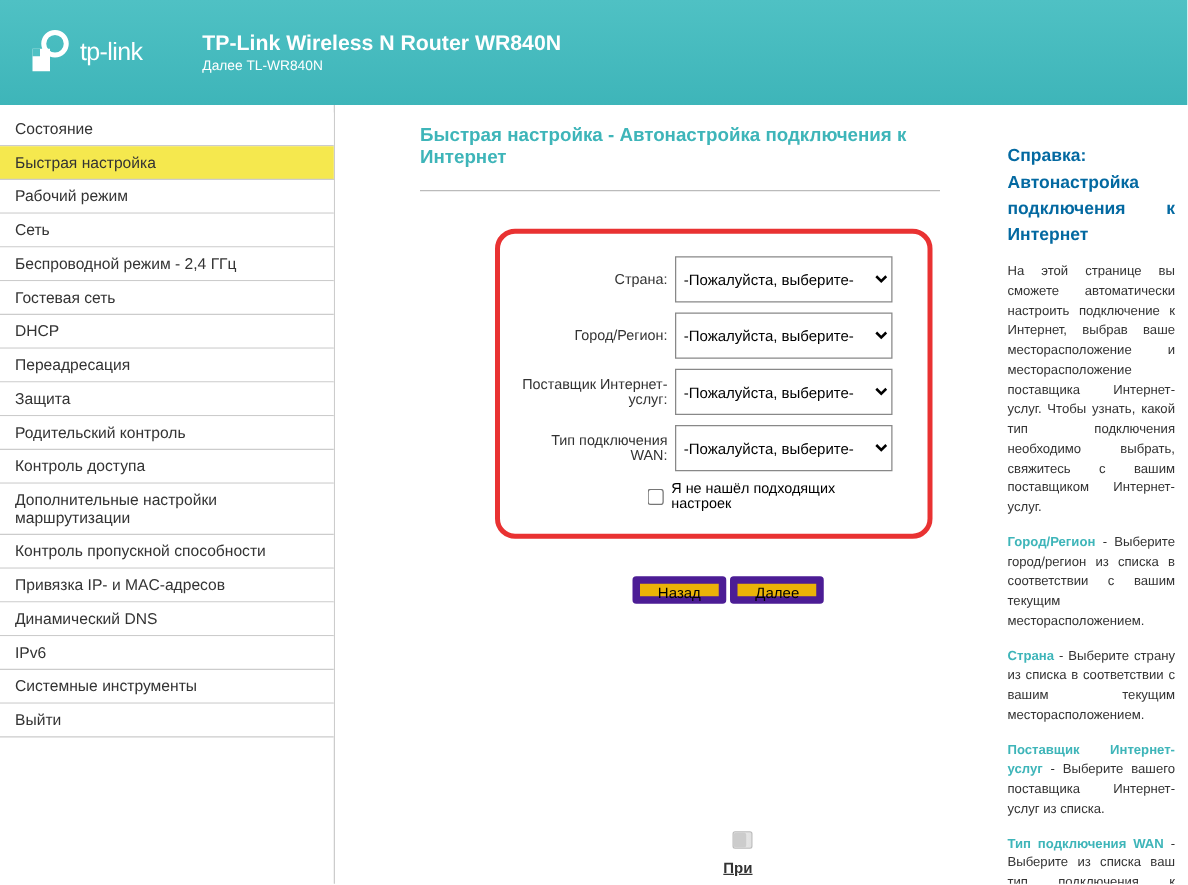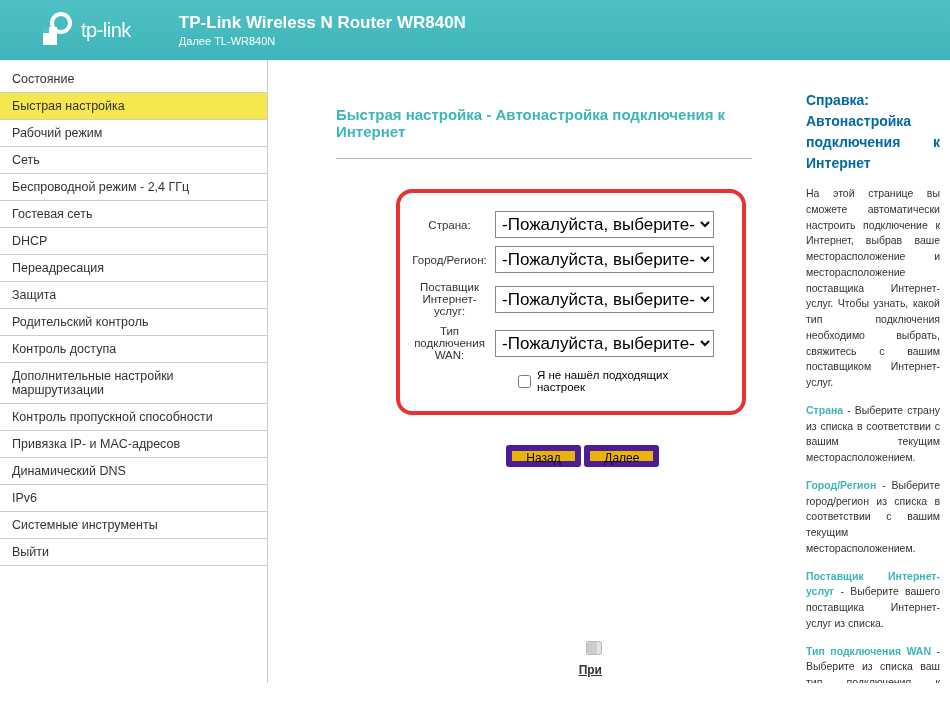--- a/index.html
+++ b/index.html
@@ -1,39 +1,39 @@
 <!DOCTYPE html>
 <html><head>
 <meta charset="utf-8">
 <style>
 * { box-sizing: border-box; margin: 0; padding: 0; }
 body { font-family: Arial, sans-serif; font-size: 12px; background: #fff; width: 950px; height: 708px; overflow: hidden; position: relative; }
 
-.header { background: linear-gradient(to bottom, #4fc1c4, #3eb5b9); height: 60px; display: flex; align-items: center; padding-left: 33px; }
+.header { background: linear-gradient(to bottom, #4fc1c4, #3eb5b9); height: 84px; display: flex; align-items: center; padding-left: 16px; }
 .logo { display: flex; align-items: center; color: #fff; }
 .logo svg { width: 42px; height: 42px; }
 .logo-text { font-size: 20px; font-weight: 300; margin-left: 6px; letter-spacing: -0.5px; }
 .header-title { margin-left: 48px; color: #fff; }
 .header-title h1 { font-size: 17px; font-weight: bold; }
 .header-title p { font-size: 11px; margin-top: 2px; }
 
 .layout { display: flex; height: calc(100% - 85px); gap: 28px; }
 
 .sidebar { width: 268px; background: #fff; border-right: 1px solid #ccc; padding-top: 6px; }
 .side-item { padding: 6px 12px; border-bottom: 1px solid #ccc; font-size: 12.5px; color: #333; cursor: pointer; background: #fff; }
 .side-item.active { background: #f5e84e; }
 
-.main { flex: 1; position: relative; padding: 46px 20px 0 40px; overflow: hidden; }
+.main { flex: 1; position: relative; padding: 16px 20px 0 40px; overflow: hidden; }
 .main-title { color: #3eb5b9; font-size: 15px; font-weight: bold; border-bottom: 0px solid #ccc; padding-bottom: 8px; }
 .divider { border-bottom: 1px solid #bbb; margin: 10px 0 30px 0; }
 
 .form-box { border: 4px solid #e93232; border-radius: 16px; padding: 18px 28px 18px 10px; width: 350px; margin-left: 60px; }
 .form-row { display: flex; align-items: center; margin-bottom: 8px; }
-.form-label { width: 130px; text-align: center; font-size: 11.5px; color: #333; padding-right: 6px; }
-.form-select { flex: 1; font-size: 17px; height: 27px; border: 1px solid #888; background: #fff; padding: 0 2px; }
+.form-label { width: 130px; text-align: right; font-size: 11.5px; color: #333; padding-right: 6px; }
+.form-select { flex: 1; font-size: 12px; height: 37px; border: 1px solid #888; background: #fff; padding: 0 2px; }
 .form-check-row { display: flex; align-items: center; margin-left: 108px; }
 .form-check-row input { margin-right: 6px; }
 .form-check-row label { font-size: 11.5px; }
 
 .btn-row { margin-top: 30px; margin-left: 170px; }
 .btn { width: 75px; height: 22px; font-size: 12px; border: 6px solid #4c1d95; background: #eab308; border-radius: 3px; cursor: pointer; }
 
 .help { width: 150px; background: #fff; border-left: 0px solid #ccc; padding: 30px 10px 10px 6px; font-size: 11px; line-height: 1.5; overflow: hidden; }
 .help-title { color: #0369a1; font-size: 14px; font-weight: bold; margin-bottom: 12px; text-align: justify; }
 .help p { text-align: justify; margin-bottom: 12px; color: #333; font-size: 10.5px; }
@@ -118,19 +118,19 @@
 
     <div class="bottom-scroll">
       <div class="bottom-scroll-thumb"></div>
     </div>
     <div class="footer-link">При</div>
   </div>
 
   <div class="help">
     <div class="help-title">Справка: Автонастройка подключения к Интернет</div>
     <p>На этой странице вы сможете автоматически настроить подключение к Интернет, выбрав ваше месторасположение и месторасположение поставщика Интернет-услуг. Чтобы узнать, какой тип подключения необходимо выбрать, свяжитесь с вашим поставщиком Интернет-услуг.</p>
+    <p><span class="term">Город/Регион</span><span> - Выберите город/регион из списка в соответствии с вашим текущим месторасположением.</span></p>
     <p><span class="term">Страна</span><span> - Выберите страну из списка в соответствии с вашим текущим месторасположением.</span></p>
-    <p><span class="term">Город/Регион</span><span> - Выберите город/регион из списка в соответствии с вашим текущим месторасположением.</span></p>
     <p><span class="term">Поставщик Интернет-услуг</span><span> - Выберите вашего поставщика Интернет-услуг из списка.</span></p>
     <p><span class="term">Тип подключения WAN</span><span> - Выберите из списка ваш тип подключения к Интернет.</span></p>
 
   </div>
 </div>
 
 </body></html>

